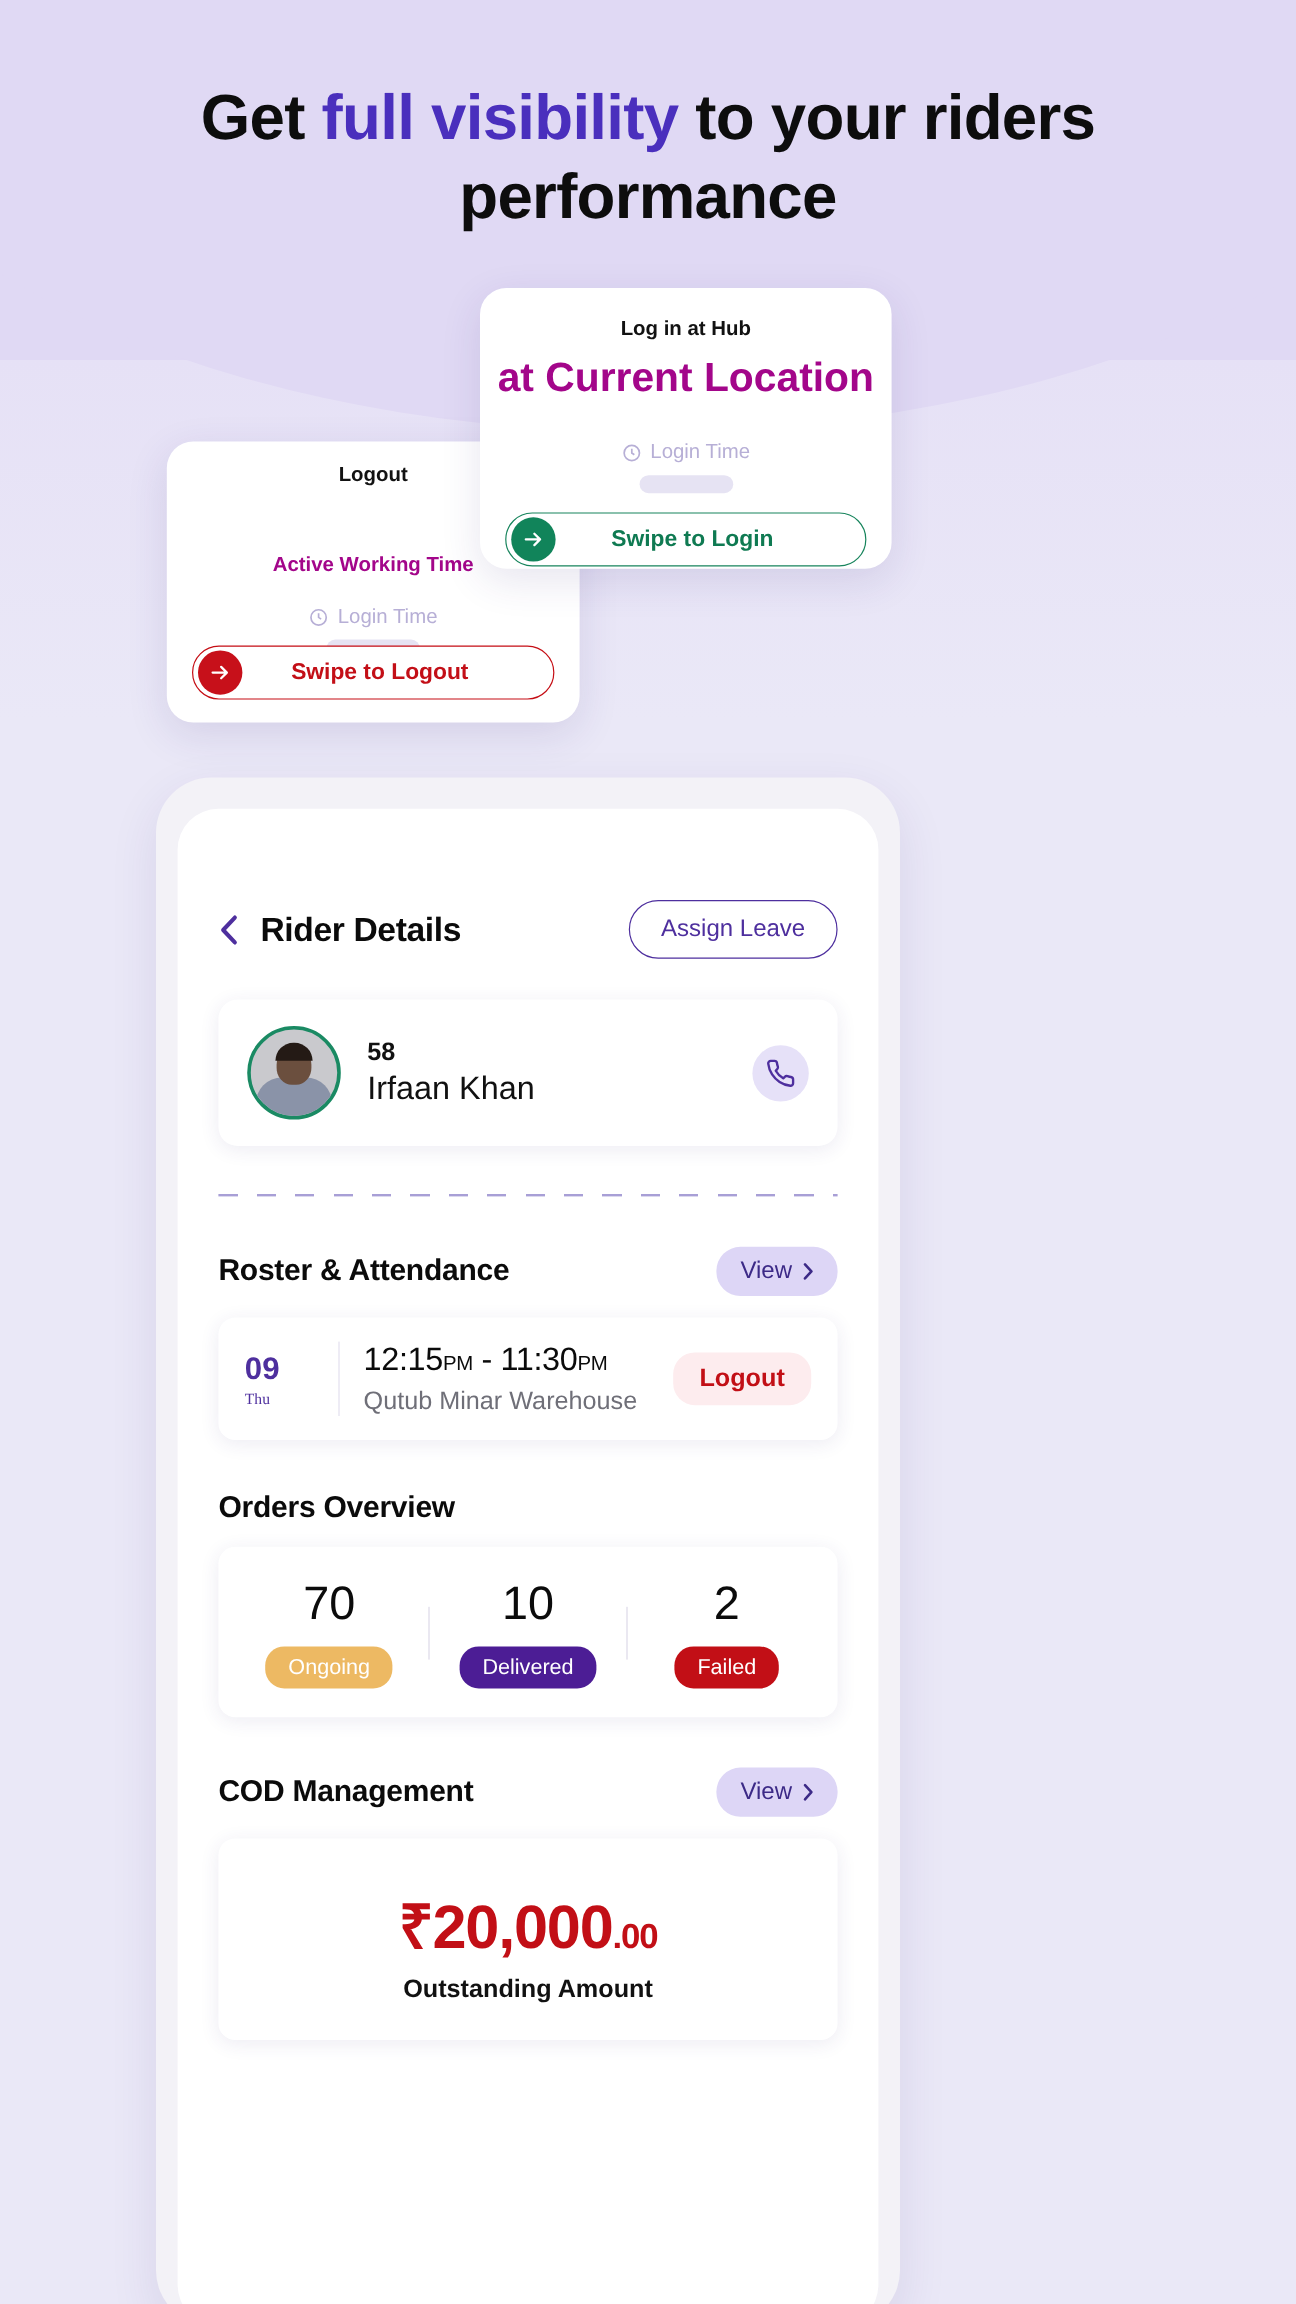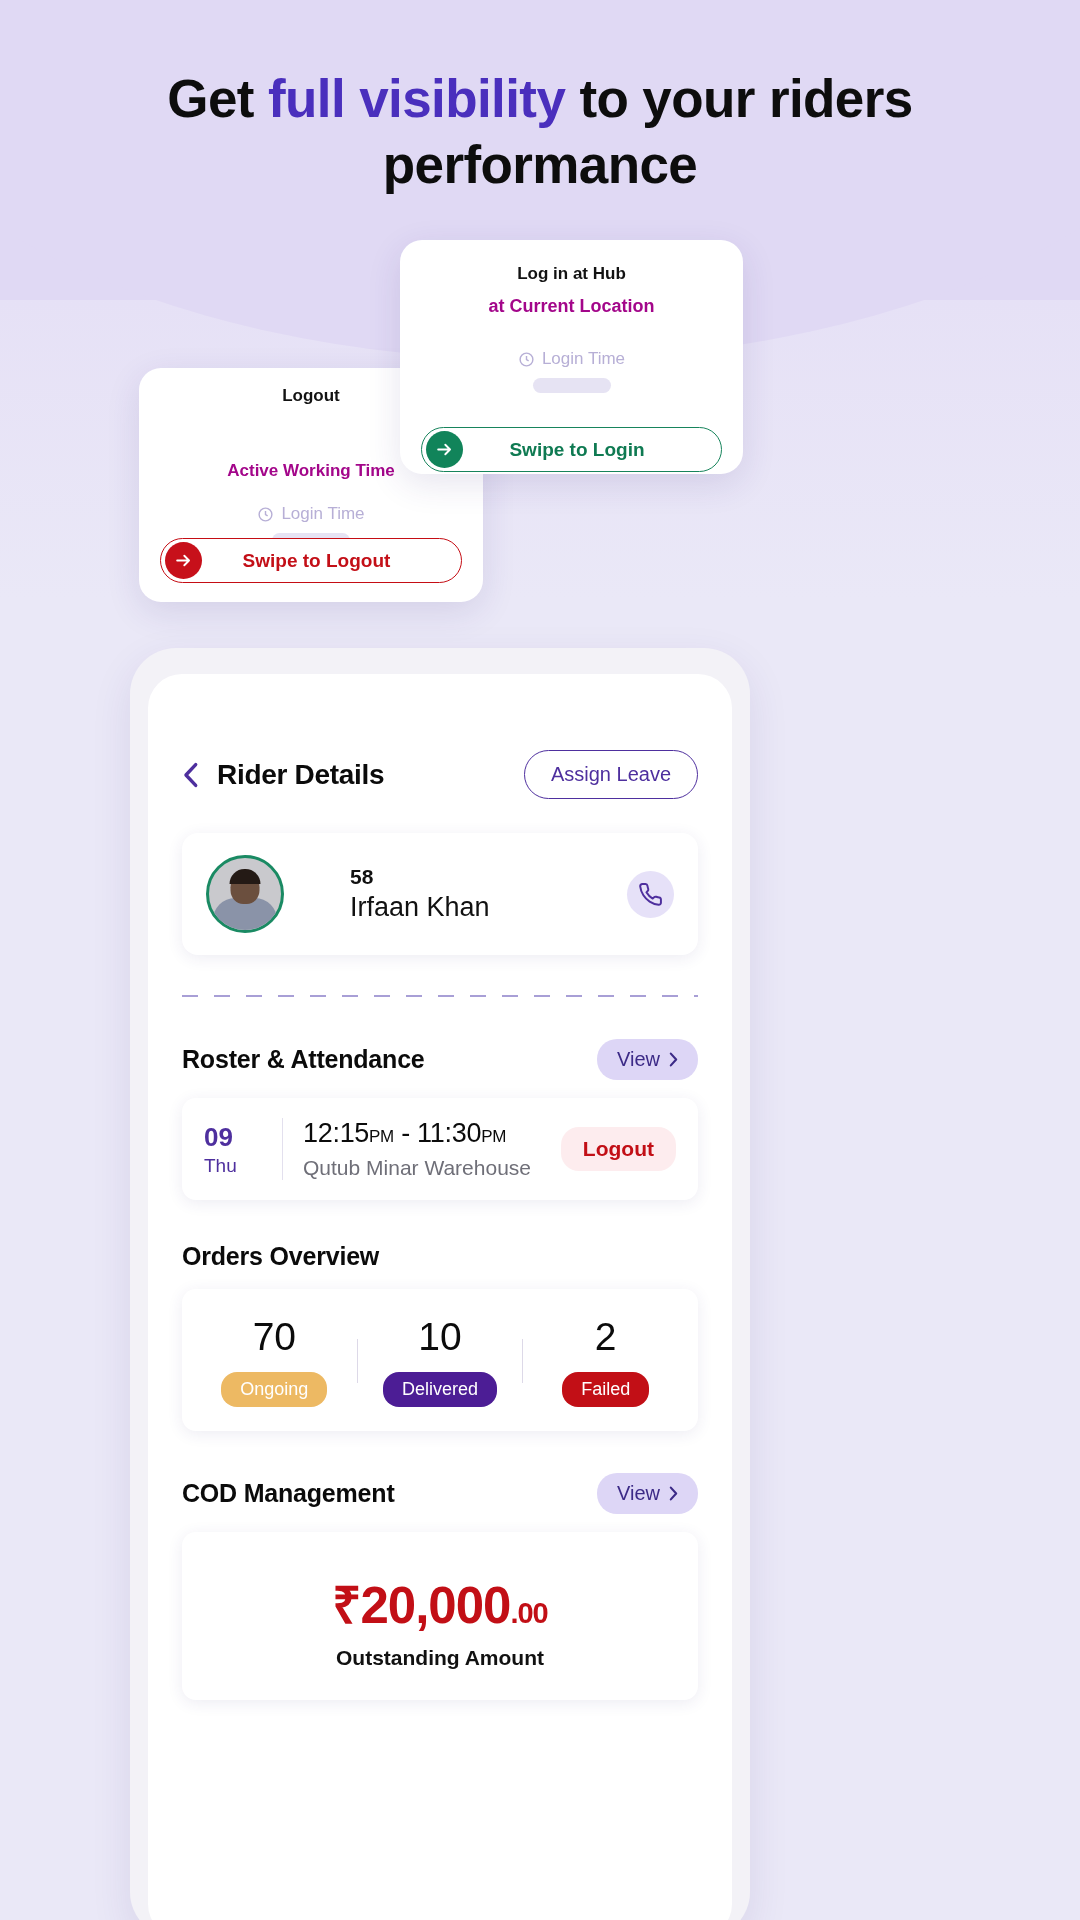--- a/index.html
+++ b/index.html
@@ -47,21 +47,21 @@
     border-radius:22px;
     box-shadow:0 10px 34px rgba(60,40,120,0.12);
   }
   .login-card { left:400px; top:240px; width:343px; height:234px; z-index:5; }
   .logout-card{ left:139px; top:368px; width:344px; height:234px; z-index:4; }
 
   .card-small-title {
     text-align:center; font-size:17px; font-weight:bold; color:#121212;
   }
   .card-big-title {
-    text-align:center; font-size:18px; font-weight:bold; color:#a3068a;
+    text-align:center; font-size:34px; font-weight:bold; color:#a3068a;
   }
   .card-hrs {
     text-align:right; font-size:35px; font-weight:bold; color:#a3068a;
     letter-spacing:-0.5px;
   }
   .card-sub {
     text-align:center; font-size:17px; font-weight:bold; color:#a3068a;
   }
   .login-time-row {
     display:flex; align-items:center; justify-content:center; gap:7px;
@@ -130,21 +130,21 @@
     background:#fff;
     white-space:nowrap;
   }
 
   .rider-card {
     margin:34px 34px 0 34px;
     background:#fff;
     border-radius:16px;
     box-shadow:0 3px 16px rgba(60,40,120,0.09);
     padding:22px 24px;
-    display:flex; align-items:center;gap:44px;
+    display:flex; align-items:center;
   }
   .avatar {
     width:78px; height:78px; border-radius:50%;
     border:3px solid #1a8a63; flex:none;
     overflow:hidden; position:relative;
     background:#c9c9cd;
   }
   .av-head {
     position:absolute; left:50%; top:14px; transform:translateX(-50%);
     width:29px; height:32px; border-radius:48% 48% 44% 44%;
@@ -188,21 +188,21 @@
 
   .shift-card {
     margin:18px 34px 0 34px;
     background:#fff; border-radius:14px;
     box-shadow:0 3px 16px rgba(60,40,120,0.09);
     padding:20px 22px;
     display:flex; align-items:center;
   }
   .shift-date { text-align:left; color:#4e2f9e; flex:none; width:58px; }
   .sd-day { font-size:26px; font-weight:bold; }
-  .sd-dow { font-size:19px; margin-top:2px; }
+  .sd-dow { font-size:13px; margin-top:2px;font-family:Liberation Serif, serif; }
   .shift-sep { width:1px; align-self:stretch; background:#e3e0ee; margin:0 20px; }
   .shift-info { flex:1; }
   .shift-time { font-size:27px; color:#0b0b0b; letter-spacing:-0.3px; }
   .shift-time .ampm { font-size:17px; }
   .shift-loc { font-size:21px; color:#6f6f78; margin-top:7px; }
   .logout-badge {
     background:#fdecee; color:#c20f16; border-radius:18px;
     padding:10px 22px; font-size:21px; font-weight:bold; flex:none;
   }
 

